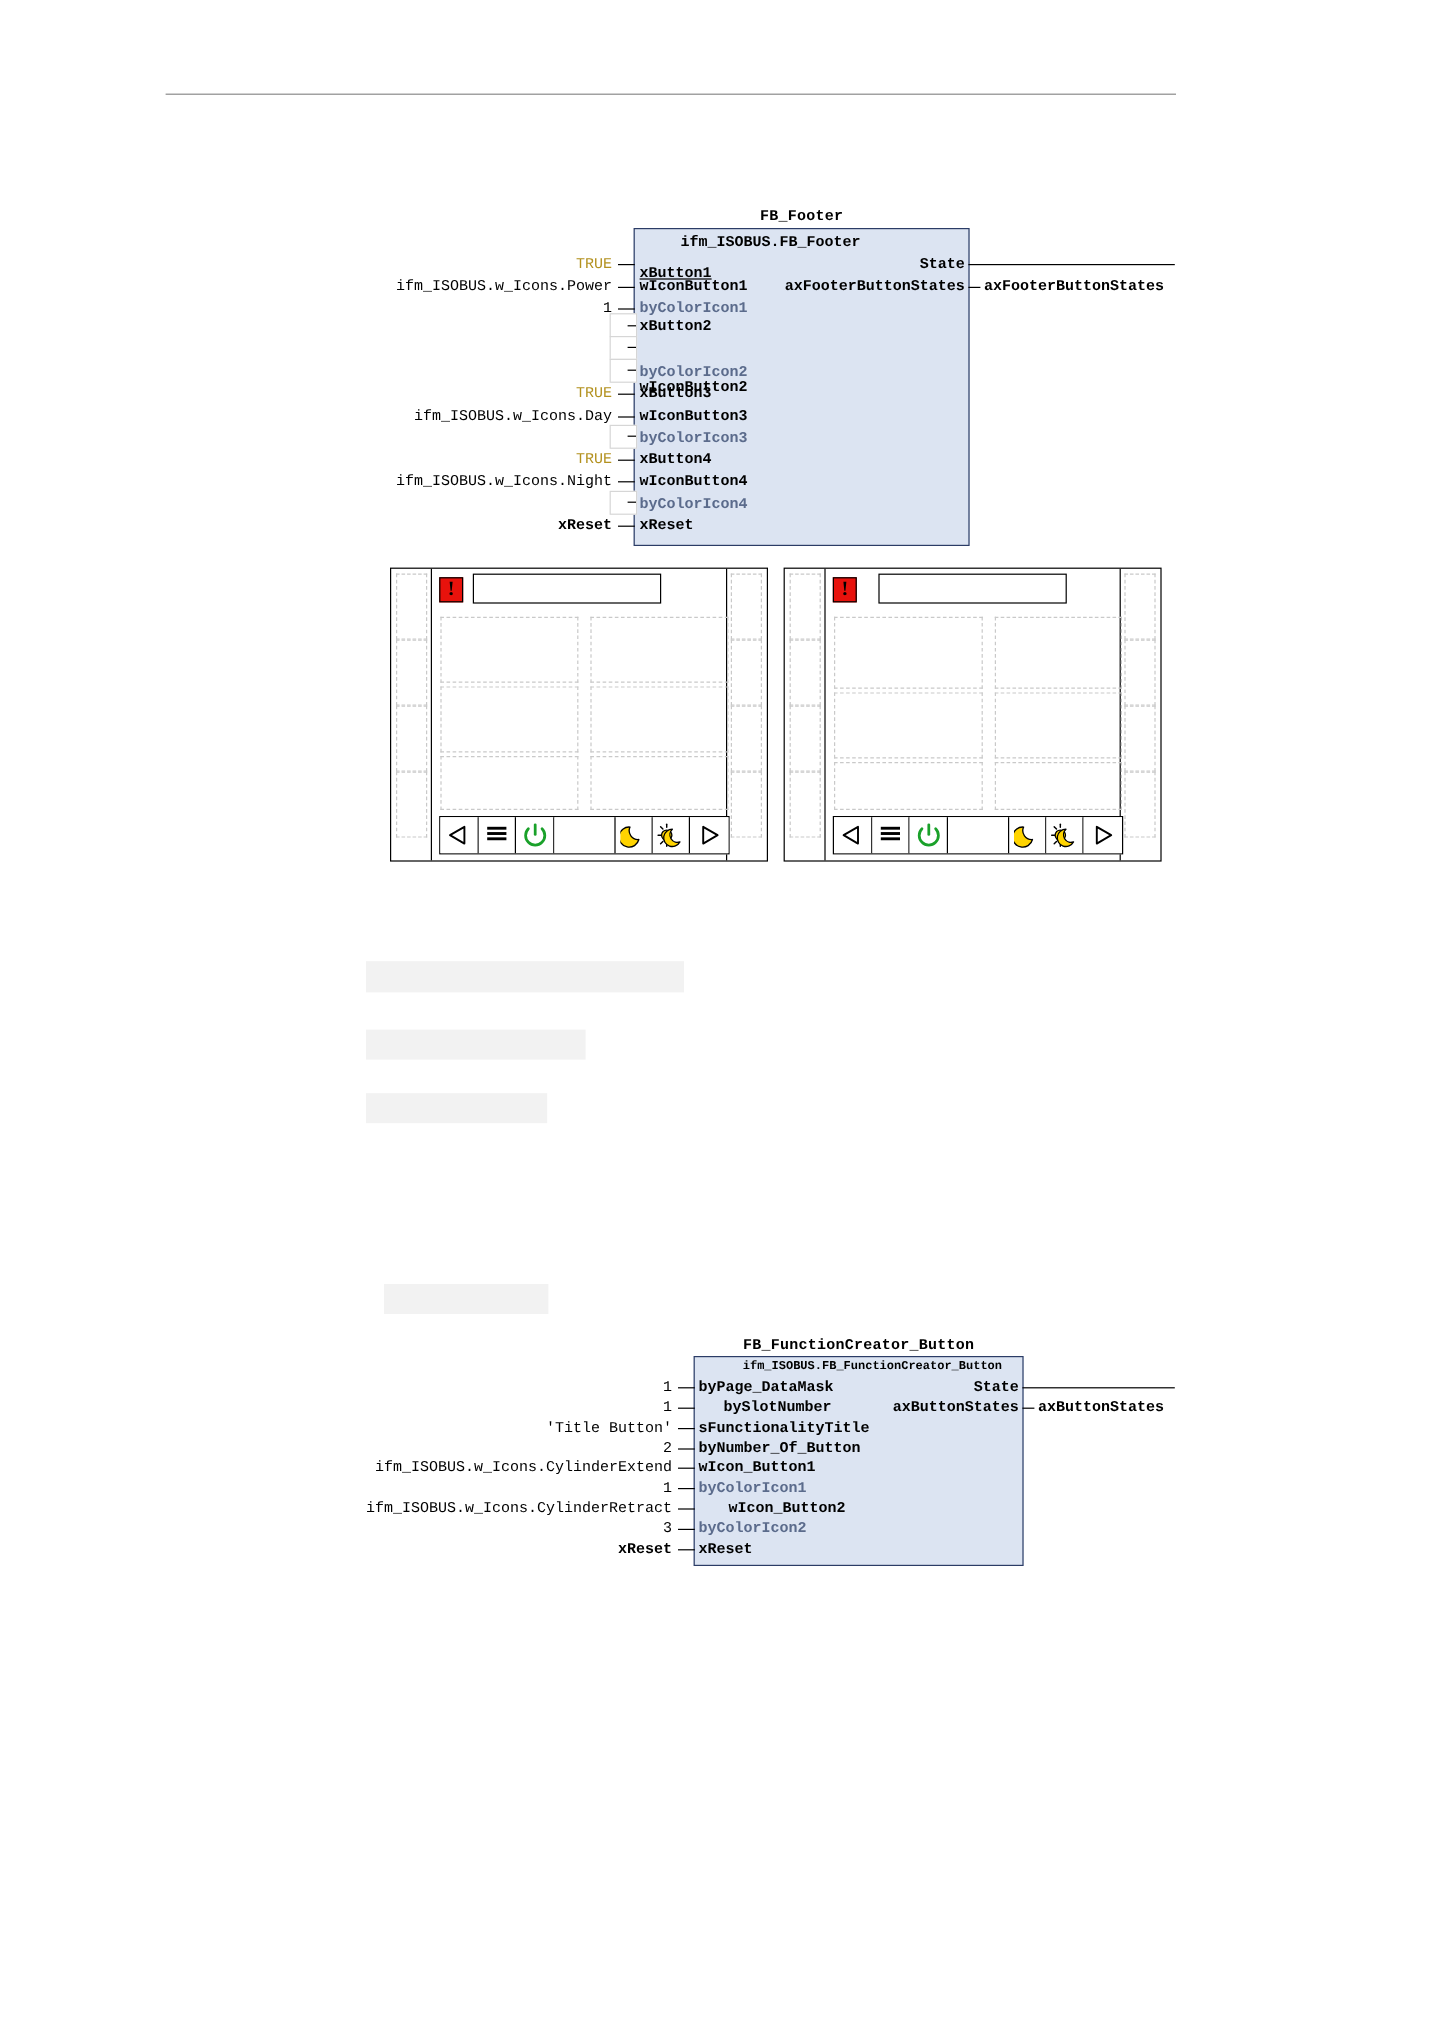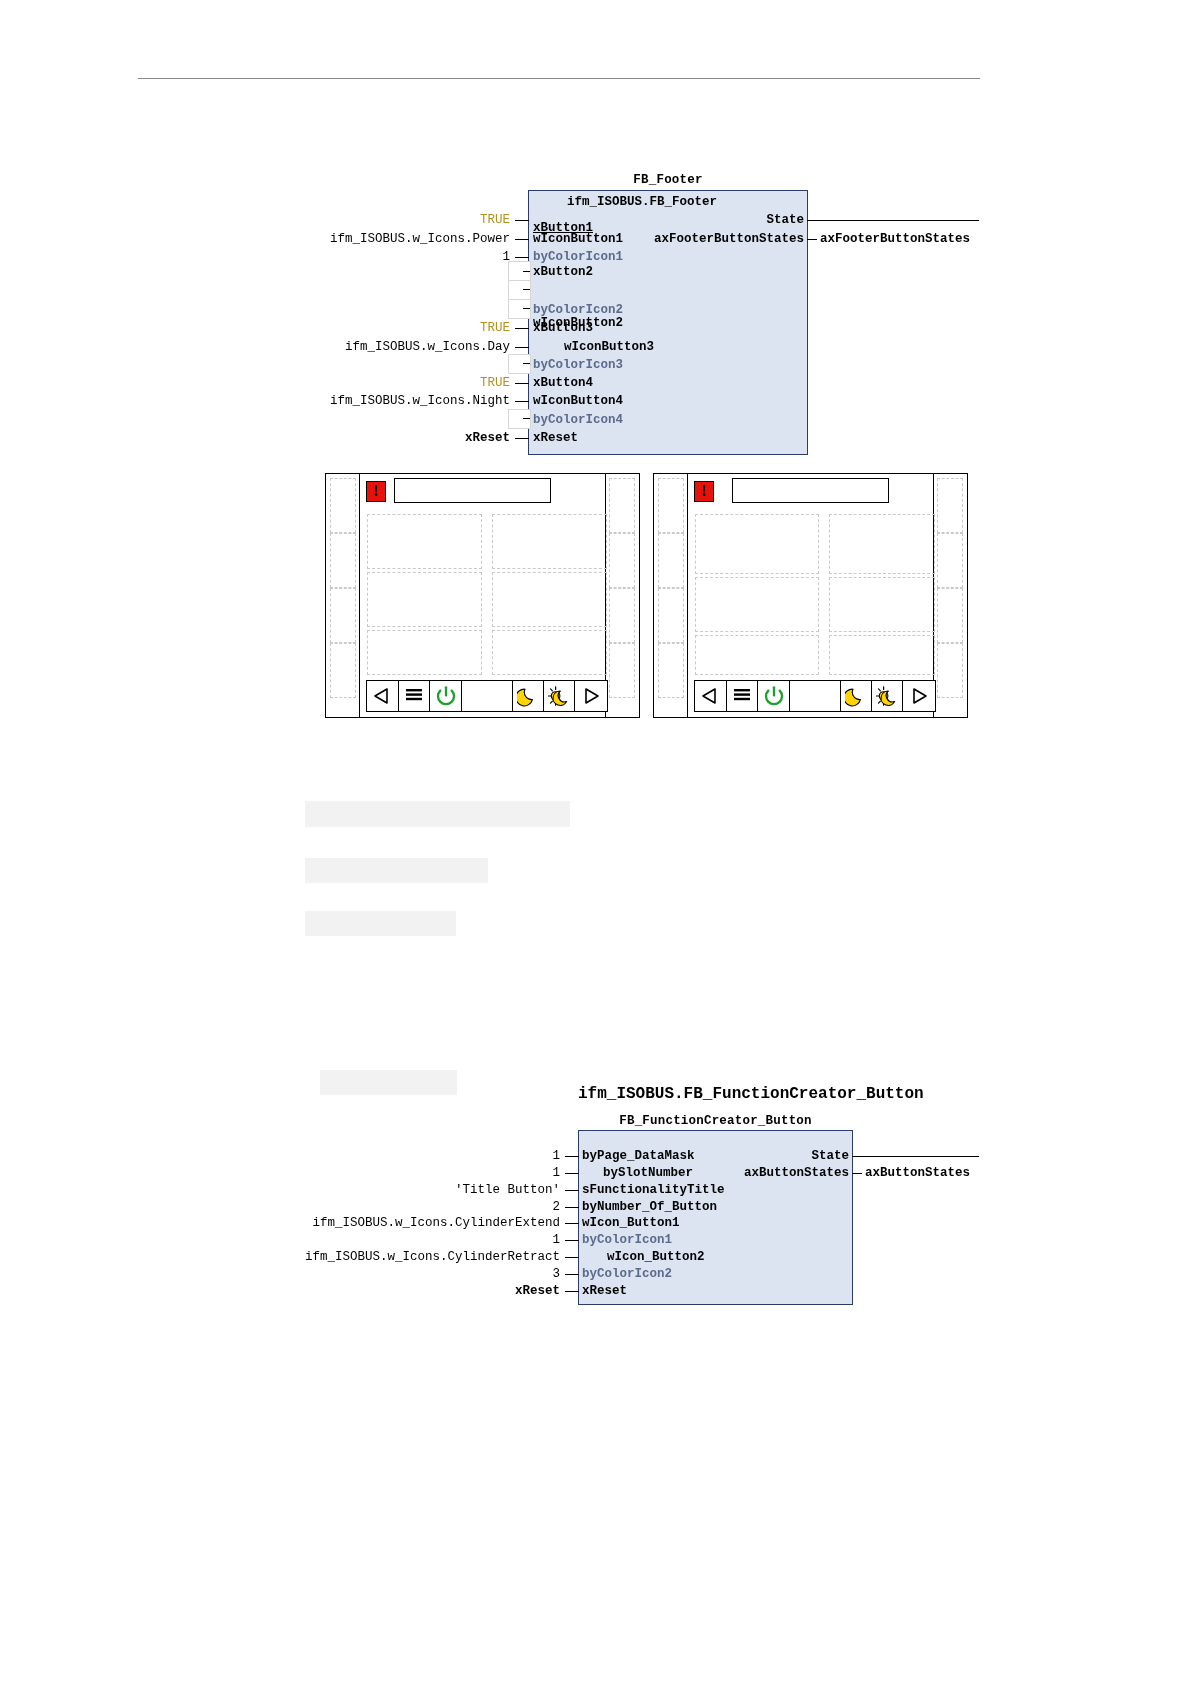--- a/index.html
+++ b/index.html
@@ -108,21 +108,21 @@
     <div class="pinbox" style="left:508px;top:299px;width:21px;height:18px;"></div>
     <div class="pin" style="left:523px;top:308px;width:7px;"></div>
     <div class="fb-in-name dim" style="left:533px;top:303px;">byColorIcon2</div>
 
     <div class="fb-val bool" style="left:330px;top:321px;width:180px;">TRUE</div>
     <div class="pin" style="left:515px;top:328px;width:14px;"></div>
     <div class="fb-in-name" style="left:533px;top:321px;">xButton3</div>
 
     <div class="fb-val" style="left:250px;top:340px;width:260px;">ifm_ISOBUS.w_Icons.Day</div>
     <div class="pin" style="left:515px;top:347px;width:14px;"></div>
-    <div class="fb-in-name" style="left:564px;top:340px;">wIconButton3</div>
+    <div class="fb-in-name" style="left:533px;top:340px;">wIconButton3</div>
 
     <div class="pinbox" style="left:508px;top:354px;width:21px;height:18px;"></div>
     <div class="pin" style="left:523px;top:363px;width:7px;"></div>
     <div class="fb-in-name dim" style="left:533px;top:358px;">byColorIcon3</div>
 
     <div class="fb-val bool" style="left:330px;top:376px;width:180px;">TRUE</div>
     <div class="pin" style="left:515px;top:383px;width:14px;"></div>
     <div class="fb-in-name" style="left:533px;top:376px;">xButton4</div>
 
     <div class="fb-val" style="left:250px;top:394px;width:260px;">ifm_ISOBUS.w_Icons.Night</div>
@@ -297,21 +297,21 @@
       <div style="position: absolute; background: rgb(242, 242, 242); left: 305px; top: 911px; width: 151px; height: 25px;"></div>
       <div style="position: absolute; background: rgb(242, 242, 242); left: 320px; top: 1070px; width: 137px; height: 25px;"></div>
     </div>
 
   <div class="fb">
 
     <div class="fb-title" style="left:578px;top:1114px;width:275px;">FB_FunctionCreator_Button</div>
 
     <div class="fb-body" style="left:578px;top:1130px;width:275px;height:175px;"></div>
 
-    <div class="fb-inst" style="left:578px;top:1085px;width:298px;font-size:16px;">ifm_ISOBUS.FB_FunctionCreator_Button</div>
+    <div class="fb-inst" style="left:578px;top:1134px;width:298px;font-size:10px;">ifm_ISOBUS.FB_FunctionCreator_Button</div>
 
     <div class="fb-val" style="left:400px;top:1149px;width:160px;">1</div>
     <div class="pin" style="left:565px;top:1156px;width:14px;"></div>
     <div class="fb-in-name" style="left:582px;top:1149px;">byPage_DataMask</div>
 
     <div class="fb-val" style="left:400px;top:1166px;width:160px;">1</div>
     <div class="pin" style="left:565px;top:1173px;width:14px;"></div>
     <div class="fb-in-name" style="left:582px;top:1166px;margin-left:21px;">bySlotNumber</div>
 
     <div class="fb-val" style="left:380px;top:1183px;width:180px;">'Title Button'</div>

